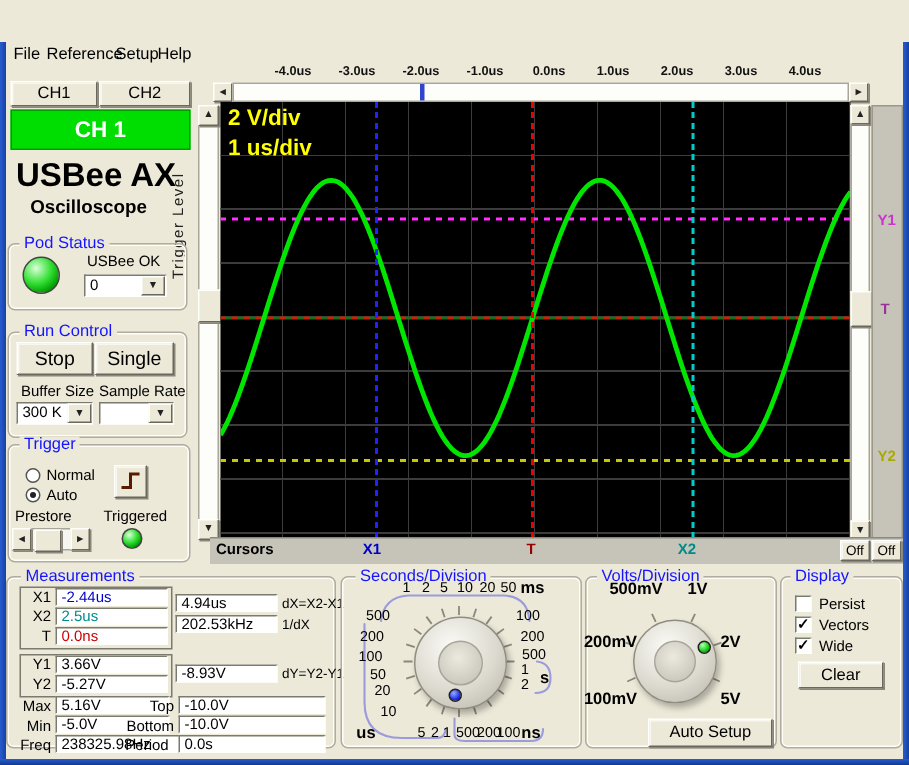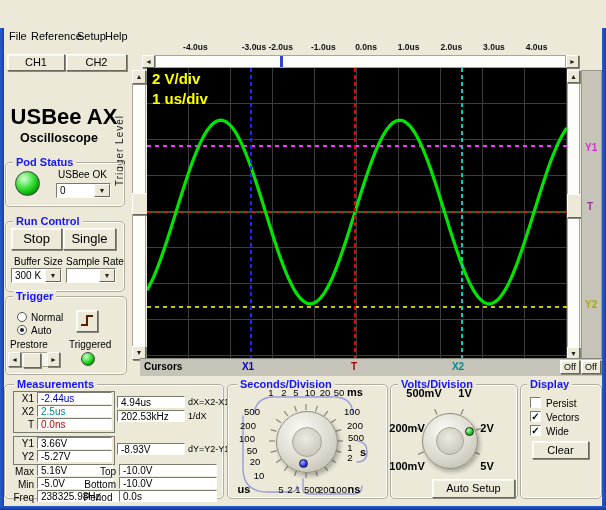--- a/index.html
+++ b/index.html
@@ -17,21 +17,21 @@
   .tb-btn{position:absolute;top:5px;width:18px;height:18px;border-radius:3px;border:1px solid #e8f0ff;
     font-size:11px;line-height:16px;text-align:center;color:#fff;font-weight:bold;box-sizing:border-box;}
   .tb-blue{background:linear-gradient(180deg,#7ba4ee,#2a5bd0 60%,#1e4ab8);}
   .tb-red{background:linear-gradient(180deg,#f0a086,#dd5533 55%,#c03a18);}
   #menubar{position:absolute;left:4px;top:29px;width:598px;height:15px;font-size:11px;color:#000;}
   .menu-item{position:absolute;top:1px;padding:0 3px;cursor:default;}
   
   .btn{position:absolute;background:#ece9d8;border:1px solid;border-color:#fffffb #6a685c #6a685c #fffffb;
     box-shadow:1px 1px 0 #8a887c, inset 1px 1px 0 #f8f7f2;font-size:11px;color:#000;text-align:center;box-sizing:border-box;}
   .gb{position:absolute;border:1px solid #b0ada0;border-radius:5px;box-shadow:inset 0 0 0 1px #fffef8;}
-  .gb-cap{position:absolute;background:#ece9d8;padding:0 3px;color:#1414ff;font-weight:bold;font-size:11px;line-height:11px;}
+  .gb-cap{position:absolute;background:#ece9d8;padding:0 3px;color:#1414ff;font-weight:normal;font-size:11px;line-height:11px;}
   .lbl{position:absolute;font-size:10px;color:#000;white-space:nowrap;}
   .val{position:absolute;background:#fff;border:1px solid;border-color:#7b7a6e #fffffb #fffffb #7b7a6e;
     font-size:10px;line-height:11px;padding:0 0 0 3px;box-sizing:border-box;white-space:nowrap;overflow:hidden;}
   .dd{position:absolute;background:#fff;border:1px solid;border-color:#7b7a6e #fffffb #fffffb #7b7a6e;box-sizing:border-box;font-size:10px;}
   .dd .dd-val{position:absolute;left:3px;top:1px;}
   .dd .dd-btn{position:absolute;right:0;top:0;bottom:0;width:14px;background:#ece9d8;border:1px solid;
     border-color:#fffffb #6a685c #6a685c #fffffb;font-size:7px;line-height:12px;text-align:center;color:#222;}
   .led{position:absolute;border-radius:50%;border:1px solid #444;
     background:radial-gradient(circle at 35% 30%,#d9ffd9,#35e035 45%,#00a000 75%,#006000);box-sizing:border-box;}
   .radio{position:absolute;width:10px;height:10px;border-radius:50%;background:#fff;border:1px solid #555;box-sizing:border-box;}
@@ -74,20 +74,22 @@
 
   <div id="menubar">
     <span class="menu-item" style="left:2px">File</span>
     <span class="menu-item" style="left:24px">Reference</span>
     <span class="menu-item" style="left:70px">Setup</span>
     <span class="menu-item" style="left:98px">Help</span>
   </div>
 
   <div class="btn" style="left:7px;top:54px;width:58px;height:17px;line-height:15px">CH1</div>
   <div class="btn" style="left:66px;top:54px;width:61px;height:17px;line-height:15px">CH2</div>
+  <div style="position:absolute;left:7px;top:73px;width:120px;height:27px;background:#00dd00;border:1px solid #00a000;
+       color:#fff;font-weight:bold;font-size:15px;text-align:center;line-height:26px;box-sizing:border-box">CH 1</div>
   <div style="position:absolute;left:0;top:104px;width:128px;text-align:center;font-size:22px;font-weight:bold;color:#000">USBee AX</div>
   <div style="position:absolute;left:0;top:131px;width:118px;text-align:center;font-size:12.5px;font-weight:bold;color:#000">Oscilloscope</div>
   <div class="vtext" style="left:114px;top:98px;height:88px">Trigger Level</div>
 
   <div class="gb" style="left:5px;top:162px;width:118px;height:43px"></div>
   <div class="gb-cap" style="left:13px;top:157px">Pod Status</div>
   <div class="led" style="left:15px;top:171px;width:25px;height:25px"></div>
   <div class="lbl" style="left:58px;top:169px">USBee OK</div>
   <div class="dd" style="left:56px;top:183px;width:55px;height:15px">
     <span class="dd-val">0</span>
@@ -124,21 +126,21 @@
   <div class="lbl" style="left:69px;top:339px">Triggered</div>
 
   <div class="sb-track" style="left:8px;top:352px;width:52px;height:15px"></div>
   <div class="sb-btn" style="left:8px;top:352px;width:13px;height:15px;line-height:13px">◄</div>
   <div class="sb-thumb" style="left:23px;top:353px;width:16px;height:13px"></div>
   <div class="sb-btn" style="left:47px;top:352px;width:13px;height:15px;line-height:13px">►</div>
   <div class="led" style="left:81px;top:352px;width:14px;height:14px"></div>
 
   <div style="position:absolute;left:147px;top:42px;width:420px;height:12px" id="ruler">
       <span class="ruler-lab" style="left: 48.36px;">-4.0us</span>
-      <span class="ruler-lab" style="left: 91.02px; margin-left: 16px;">-3.0us</span>
+      <span class="ruler-lab" style="left: 91.02px;">-3.0us</span>
       <span class="ruler-lab" style="left: 133.68px;">-2.0us</span>
       <span class="ruler-lab" style="left: 176.34px;">-1.0us</span>
       <span class="ruler-lab" style="left: 219px;">0.0ns</span>
       <span class="ruler-lab" style="left: 261.66px;">1.0us</span>
       <span class="ruler-lab" style="left: 304.32px;">2.0us</span>
       <span class="ruler-lab" style="left: 346.98px;">3.0us</span>
       <span class="ruler-lab" style="left: 389.64px;">4.0us</span>
     </div>
 
   <div class="sb-btn" style="left:142px;top:55px;width:13px;height:13px;line-height:11px">◄</div>

